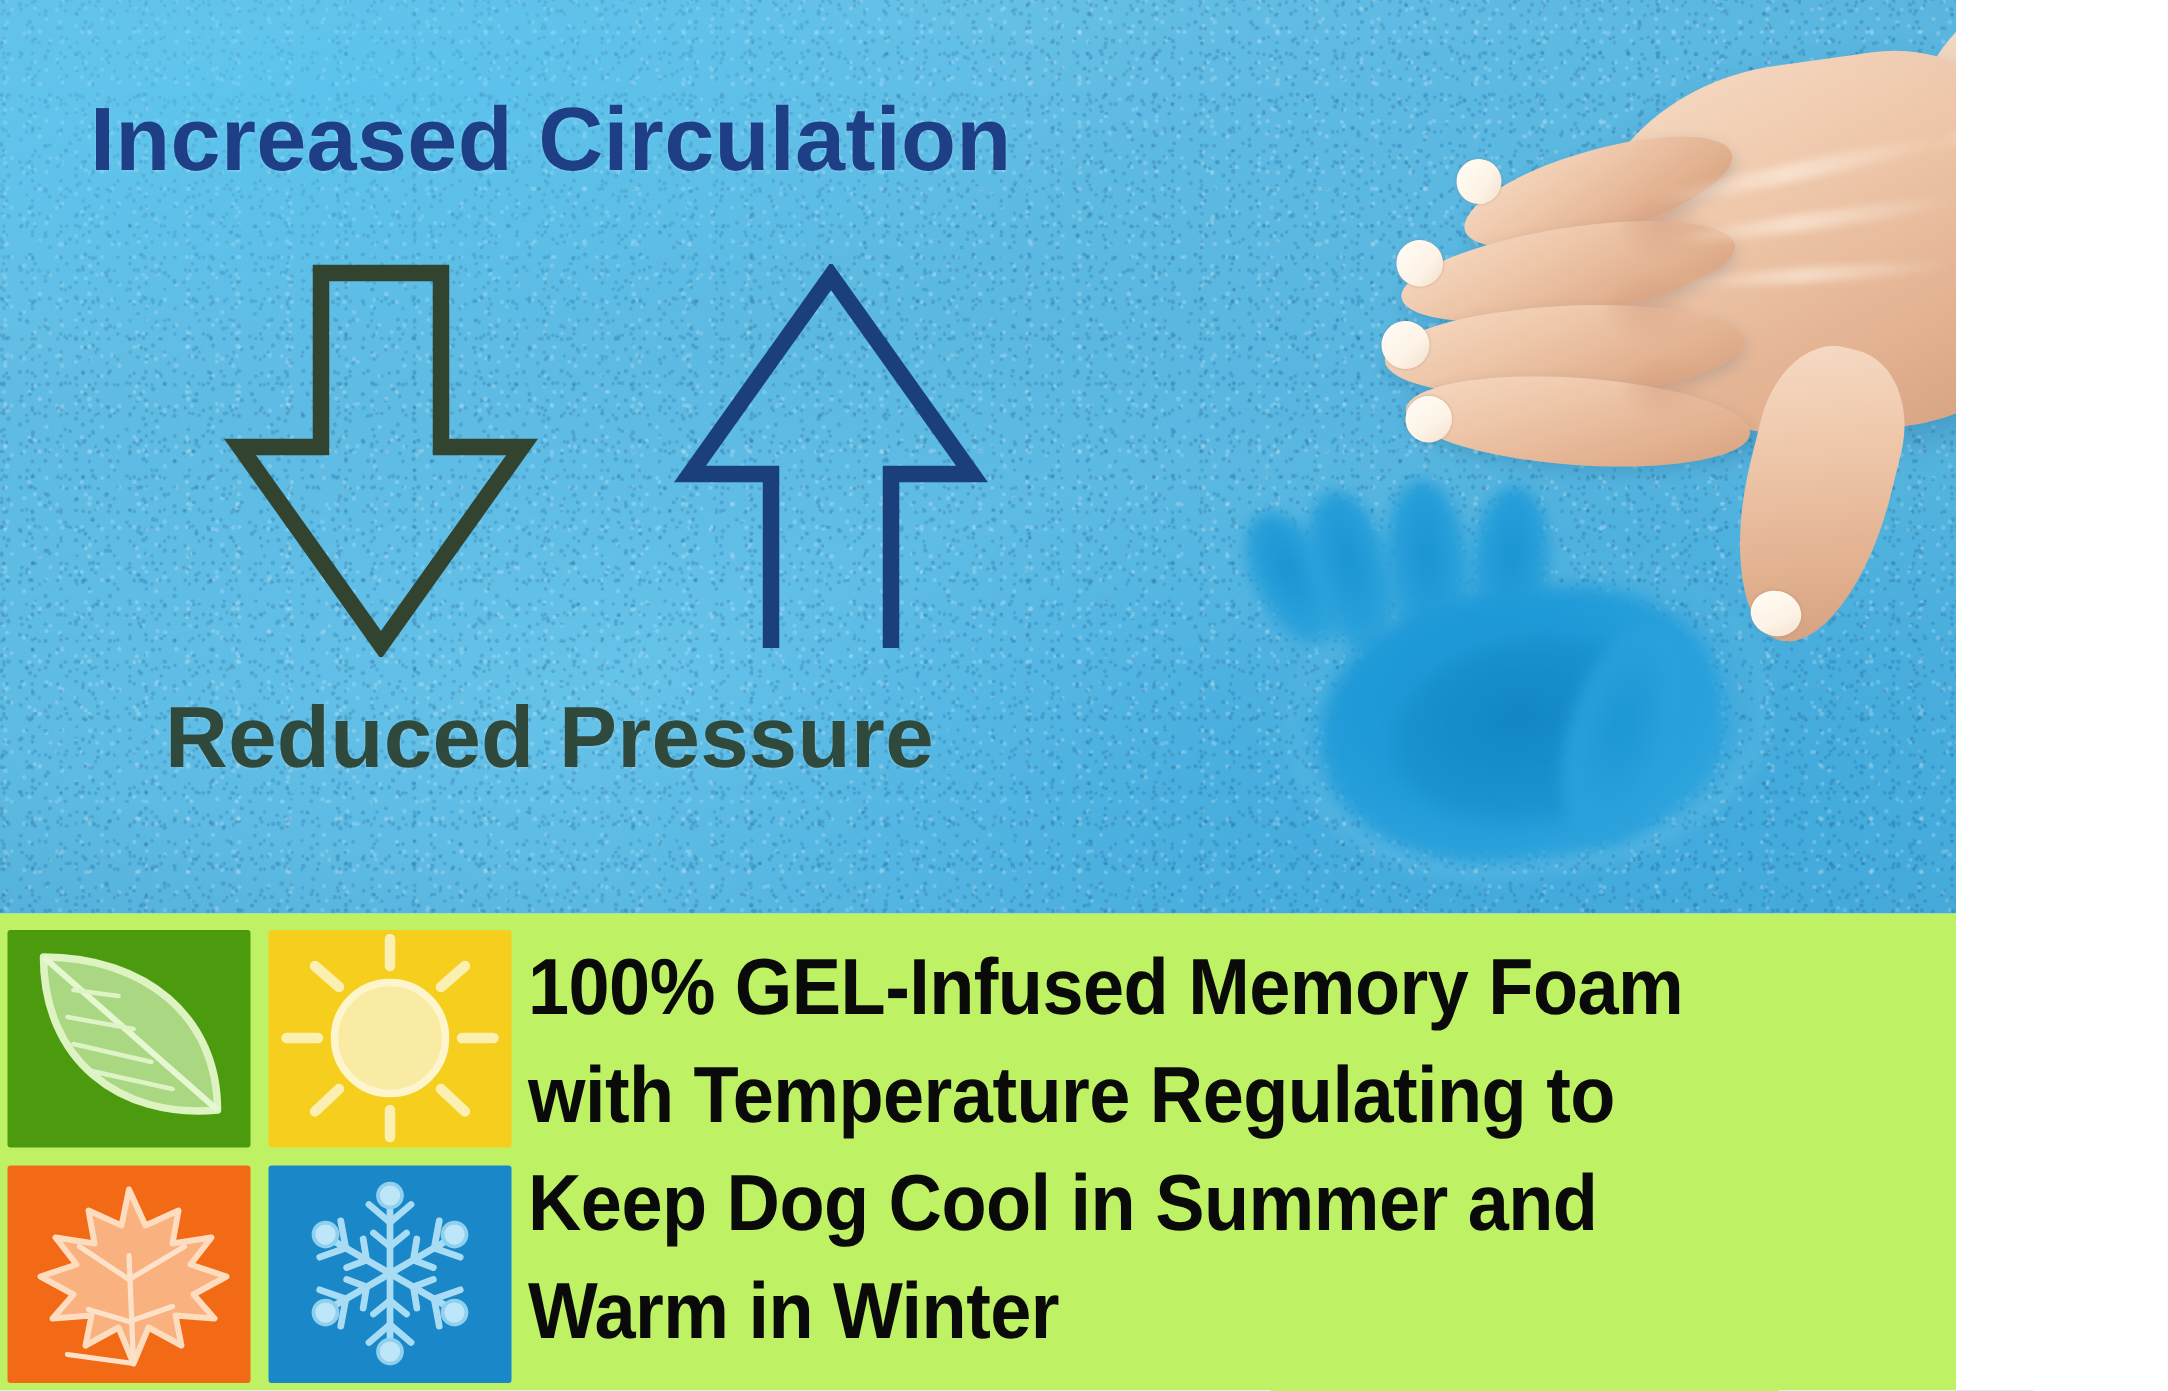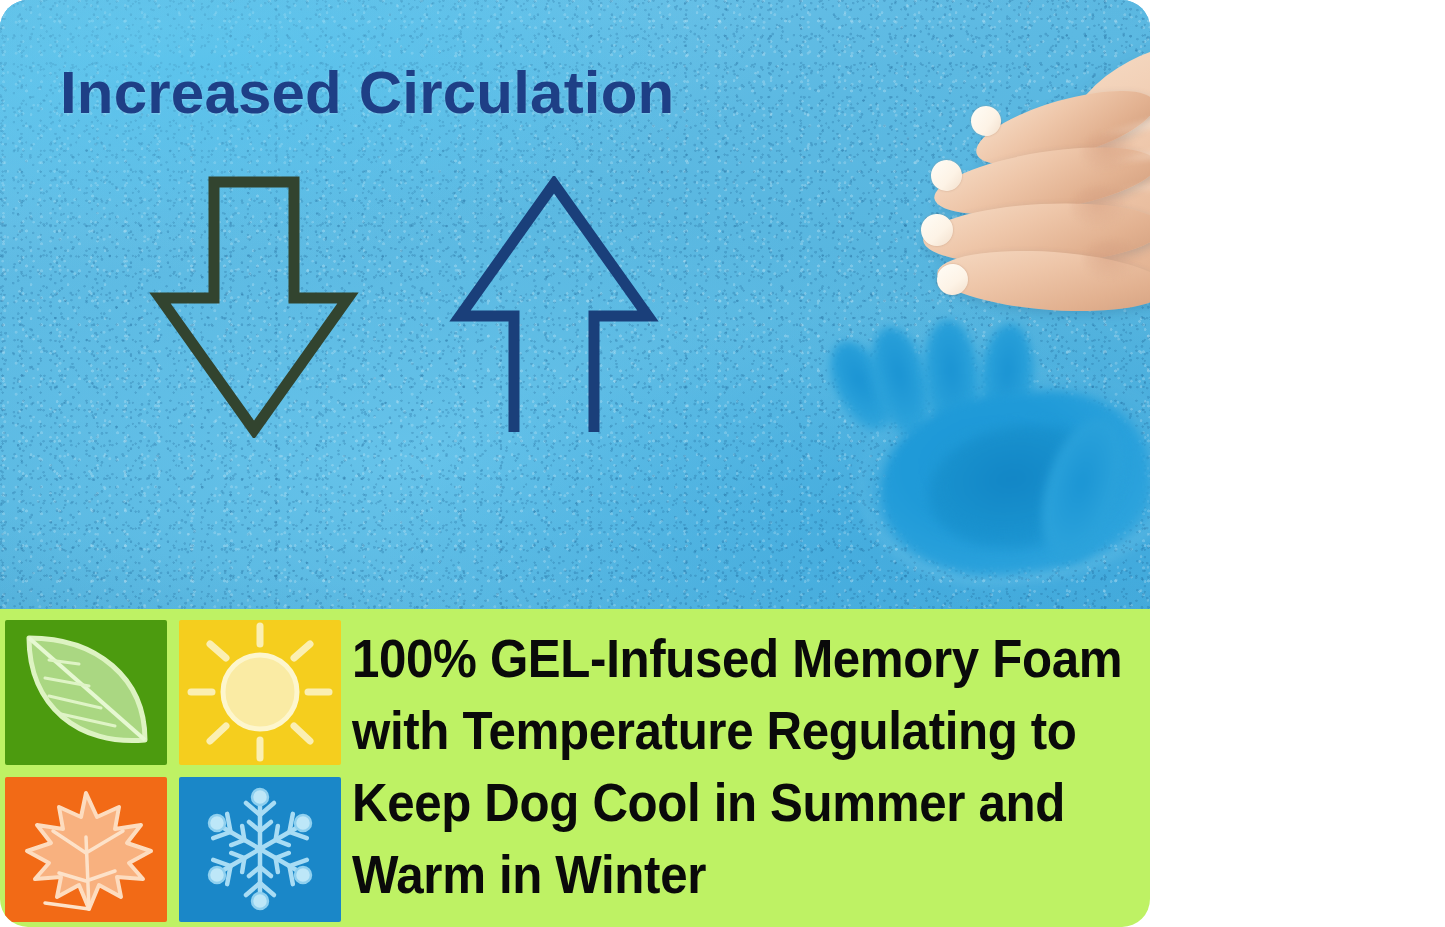--- a/index.html
+++ b/index.html
@@ -3,25 +3,24 @@
 <meta charset="utf-8">
 <title>GEL-Infused Memory Foam Product Graphic</title>
 <style>
   html,body{margin:0;padding:0;background:#ffffff;}
   body{
     font-family:"Liberation Sans", sans-serif;
     -webkit-font-smoothing:antialiased;
   }
   #stage{
     position:relative;
-    width:1150px;
+    width:1304px;
     height:927px;
     overflow:hidden;
     background:#ffffff;
-    border-radius:28px;
   }
 
   
   #photo-panel{
     position:absolute;
     left:0; top:0;
     width:1445px; height:609px;
     overflow:hidden;
     background:#5cb9e2;
   }
@@ -319,20 +318,21 @@
     <svg id="arrow-down" viewBox="0 0 212 262">
       <polygon points="66,6 146,6 146,122 200,122 106,254 12,122 66,122" fill="none" stroke="#32442f" stroke-width="11" stroke-linejoin="miter"></polygon>
     </svg>
 
     <svg id="arrow-up" viewBox="0 0 212 262">
       <polyline points="66,256 66,140 12,140 106,8 200,140 146,140 146,256" fill="none" stroke="#1a3f7a" stroke-width="11" stroke-linejoin="miter" stroke-linecap="butt"></polyline>
     </svg>
 
     <div class="photo-label" id="label-increased">Increased Circulation</div>
 
+    <div class="photo-label" id="label-reduced">Reduced Pressure</div>
   </div>
 
   <div id="bottom-band">
 
     <div id="icon-grid">
 
       <div class="icon-tile tile-leaf">
         <svg class="tile-svg" viewBox="0 0 162 145">
           <path d="M24 18 C 92 18, 140 58, 140 120 C 74 126, 24 86, 24 18 Z" fill="#bfe49c" fill-opacity=".82" stroke="#ddf3c2" stroke-width="5" stroke-linejoin="round"></path>
           <path d="M24 18 L 140 120" stroke="#e6f8d2" stroke-width="4" fill="none"></path>

